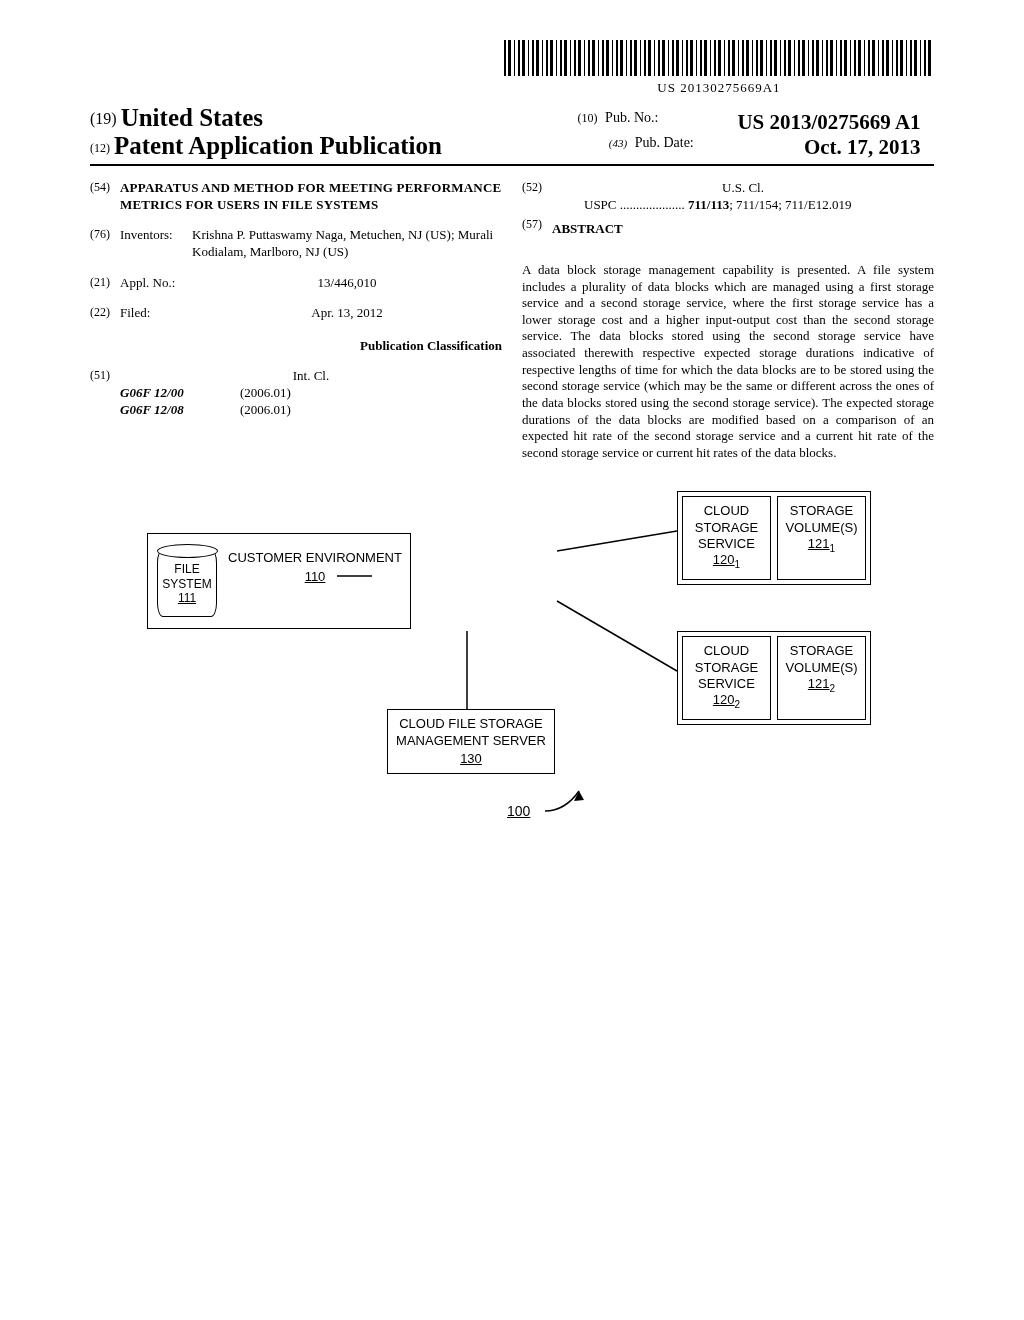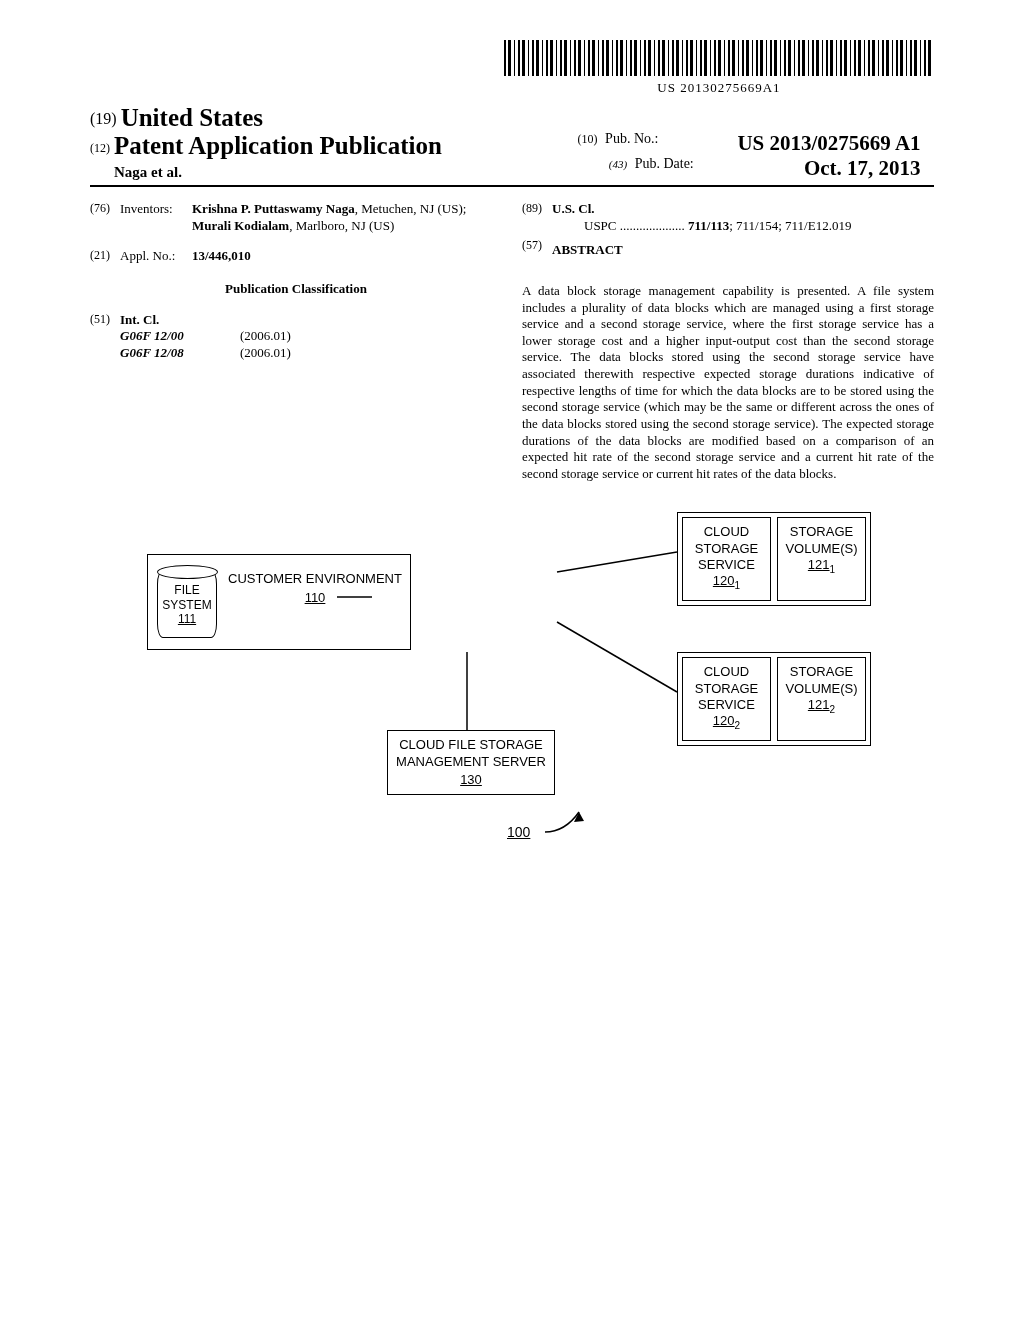--- a/index.html
+++ b/index.html
@@ -122,23 +122,23 @@
   .field .label {
     width: 72px;
   }
   .field .value {
     flex: 1;
   }
   .title-field .value {
     font-weight: bold;
     letter-spacing: 0.2px;
   }
-  .bold { font-weight: bold; }
+  .bold { font-weight: normal; text-align: center; }
   .center-heading {
-    text-align: center;
+    text-align: right;
     font-weight: bold;
     margin: 16px 0 14px 0;
   }
   .intcl-row {
     display: flex;
   }
   .intcl-row .cls {
     width: 120px;
     font-style: italic;
     font-weight: bold;
@@ -241,54 +241,62 @@
   </div>
 
   <div class="header">
     <div class="header-left">
       <div class="us-line">
         <span class="code">(19)</span><span>United States</span>
       </div>
       <div class="pub-line">
         <span class="code">(12)</span><span>Patent Application Publication</span>
       </div>
-      <div class="authors-line">Naga et al.</div>
     </div>
     <div class="header-right">
       <div class="pubno">
         <span class="code">(10)</span>
         <span class="label">Pub. No.:</span>
         <span class="val" style="float:right">US 2013/0275669 A1</span>
       </div>
       <div class="pubdate" style="clear:both">
         <span class="code">(43)</span>
         <span class="label">Pub. Date:</span>
         <span class="val">Oct. 17, 2013</span>
       </div>
     </div>
   </div>
 
   <div class="columns">
 
     <div class="col">
+      <div class="field title-field">
+        <div class="code">(54)</div>
+        <div class="value">APPARATUS AND METHOD FOR MEETING PERFORMANCE METRICS FOR USERS IN FILE SYSTEMS</div>
+      </div>
 
       <div class="field">
         <div class="code">(76)</div>
         <div class="label">Inventors:</div>
         <div class="value">
           <span class="bold">Krishna P. Puttaswamy Naga</span><span>, Metuchen, NJ (US); </span><span class="bold">Murali Kodialam</span><span>, Marlboro, NJ (US)</span>
         </div>
       </div>
 
       <div class="field">
         <div class="code">(21)</div>
         <div class="label">Appl. No.:</div>
         <div class="value bold">13/446,010</div>
       </div>
 
+      <div class="field">
+        <div class="code">(22)</div>
+        <div class="label">Filed:</div>
+        <div class="value bold">Apr. 13, 2012</div>
+      </div>
 
       <div class="center-heading">Publication Classification</div>
 
       <div class="field" style="margin-bottom:2px">
         <div class="code">(51)</div>
         <div class="value">
           <div class="bold">Int. Cl.</div>
           <div class="intcl-row">
             <div class="cls">G06F 12/00</div>
             <div>(2006.01)</div>
@@ -296,21 +304,21 @@
           <div class="intcl-row">
             <div class="cls">G06F 12/08</div>
             <div>(2006.01)</div>
           </div>
         </div>
       </div>
     </div>
 
     <div class="col">
       <div class="field" style="margin-bottom:4px">
-        <div class="code">(89)</div>
+        <div class="code">(52)</div>
         <div class="value">
           <div class="bold">U.S. Cl.</div>
           <div class="uspc-row">
             <span>USPC</span>
             <span> .................... </span>
             <span class="bold-lead">711/113</span><span>; 711/154; 711/E12.019</span>
           </div>
         </div>
       </div>
 

